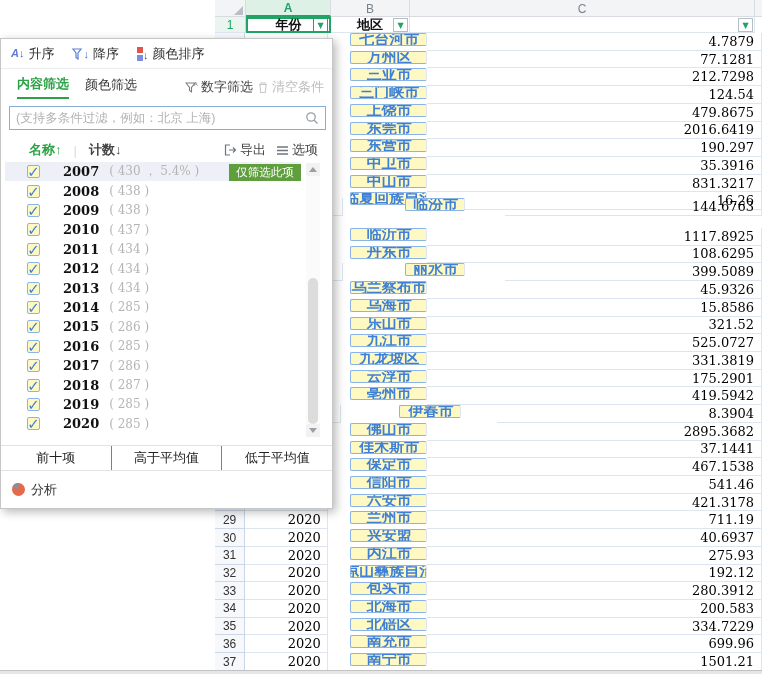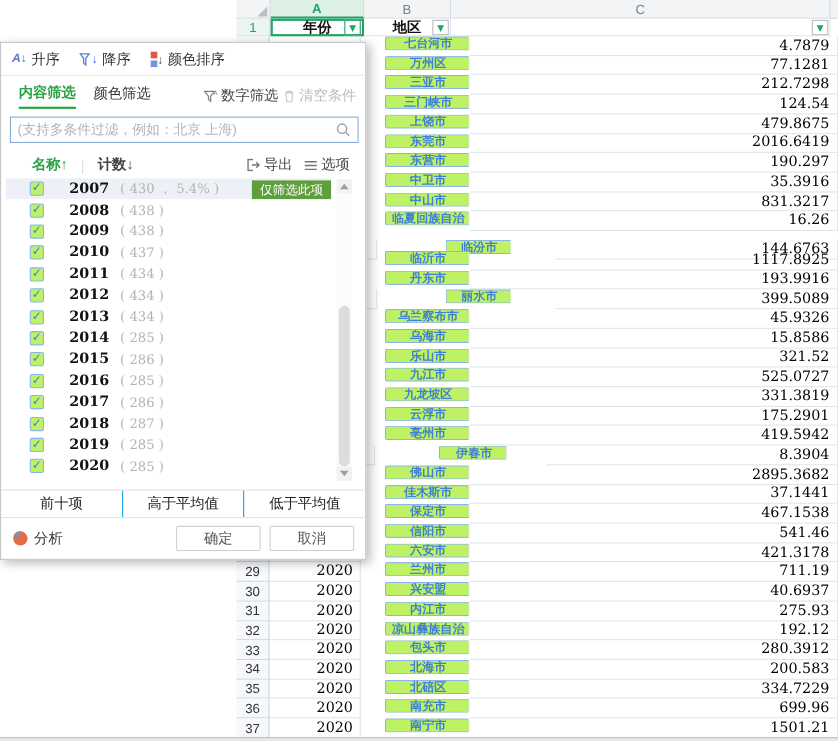--- a/index.html
+++ b/index.html
@@ -68,22 +68,22 @@
   .lh-sep{margin:0 12px;color:#ddd;}
   .lh-count{color:#444;font-weight:bold;}
   .lh-right{margin-left:auto;display:flex;align-items:center;gap:10px;padding-right:14px;}
   .lh-btn{display:flex;align-items:center;gap:3px;color:#444;}
   .uparr{color:#2ba245;font-weight:bold;}
   .dnarr{color:#444;font-weight:bold;}
 
   #flist{position:absolute;left:4px;top:123px;width:296px;height:272px;overflow:hidden;}
   .fitem{position:absolute;left:0;width:100%;height:19.4px;display:flex;align-items:center;}
   .fitem.hl{background:#edf1f7;}
-  .cb{width:13px;height:13px;border:1px solid #8ab4e8;background:#bef264;border-radius:2px;margin-left:22px;
-      display:flex;align-items:center;justify-content:center;color:#3f7fd6;font-size:11px;font-weight:bold;line-height:1;}
+  .cb{width:13px;height:13px;border:1px solid #8ab4e8;background:#fef9c3;border-radius:2px;margin-left:22px;
+      display:flex;align-items:center;justify-content:center;color:#3f7fd6;font-size:15px;font-weight:bold;line-height:1;}
   .fyear{margin-left:23px;color:#111;font-weight:bold;font-family:"DejaVu Serif",serif;font-size:13px;}
   .fcount{margin-left:10px;color:#b4b4b4;font-size:12px;font-family:"DejaVu Serif",serif;}
 
   #tooltip{position:absolute;left:228px;top:125px;width:72px;height:17px;background:#5f9e3c;color:#fff;font-size:11.5px;
            display:flex;align-items:center;justify-content:center;z-index:12;}
 
   .vscroll{position:absolute;right:12px;top:124px;width:14px;height:274px;background:#fbfbfb;}
   .vs-up,.vs-dn{position:absolute;left:0;width:14px;height:13px;background:#f2f2f2;display:flex;align-items:center;justify-content:center;}
   .vs-up{top:0;} .vs-dn{bottom:0;}
   .tri-up{width:0;height:0;border-left:4px solid transparent;border-right:4px solid transparent;border-bottom:5px solid #9aa0a6;}
@@ -182,37 +182,37 @@
         <div class="gc ca"></div>
         <div class="gc cb">中山市</div>
         <div class="gc cc">831.3217</div>
       </div>
       <div class="grow" style="top: 159.48px;">
         <div class="gc num"></div>
         <div class="gc ca"></div>
         <div class="gc cb">临夏回族自治</div>
         <div class="gc cc">16.26</div>
       </div>
-      <div class="grow" style="top: 185px; gap: 40px;">
+      <div class="grow" style="top: 165px; gap: 40px;">
         <div class="gc num"></div>
         <div class="gc ca"></div>
         <div class="gc cb">临汾市</div>
         <div class="gc cc">144.6763</div>
       </div>
       <div class="grow" style="top: 194.92px;">
         <div class="gc num"></div>
         <div class="gc ca"></div>
         <div class="gc cb">临沂市</div>
         <div class="gc cc">1117.8925</div>
       </div>
       <div class="grow" style="top: 212.64px;">
         <div class="gc num"></div>
         <div class="gc ca"></div>
         <div class="gc cb">丹东市</div>
-        <div class="gc cc">193.9916</div>
+        <div class="gc cc">108.6295</div>
       </div>
       <div class="grow" style="top: 230.36px; gap: 40px;">
         <div class="gc num"></div>
         <div class="gc ca"></div>
         <div class="gc cb">丽水市</div>
         <div class="gc cc">399.5089</div>
       </div>
       <div class="grow" style="top: 248.08px;">
         <div class="gc num"></div>
         <div class="gc ca"></div>
@@ -523,22 +523,18 @@
     </div>
 
     <div class="footrow">
       <div class="analyze">
         <svg width="15" height="15" viewBox="0 0 15 15">
           <circle cx="7.5" cy="7.5" r="6.5" fill="#e8684a"></circle>
           <path d="M7.5 7.5 L7.5 1 A6.5 6.5 0 0 0 1.2 5.4 Z" fill="#8a9097"></path>
         </svg>
         <span>分析</span>
       </div>
-      <div class="footbtns">
-        <div class="fbtn">确定</div>
-        <div class="fbtn">取消</div>
-      </div>
     </div>
 
   </div>
 
   <div id="bottomstrip"></div>
 </div>
 
 </body></html>

